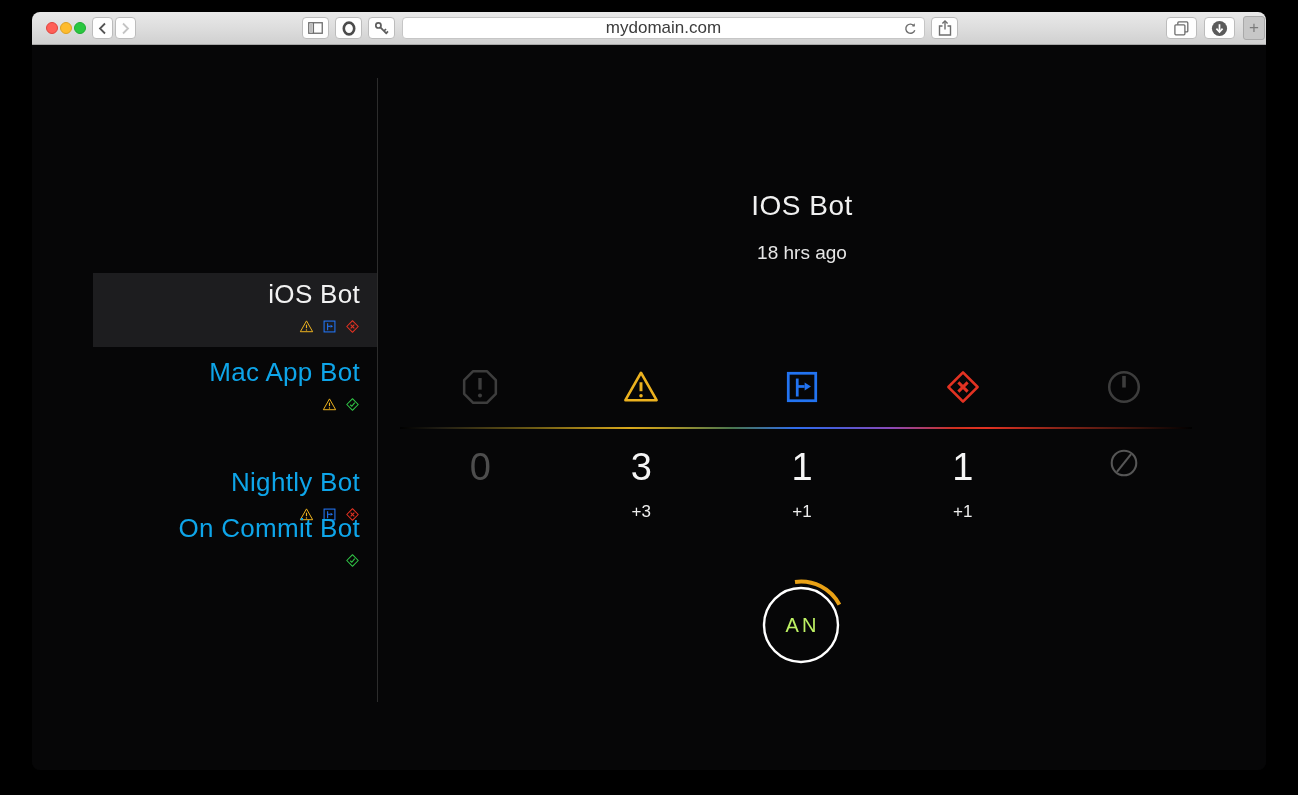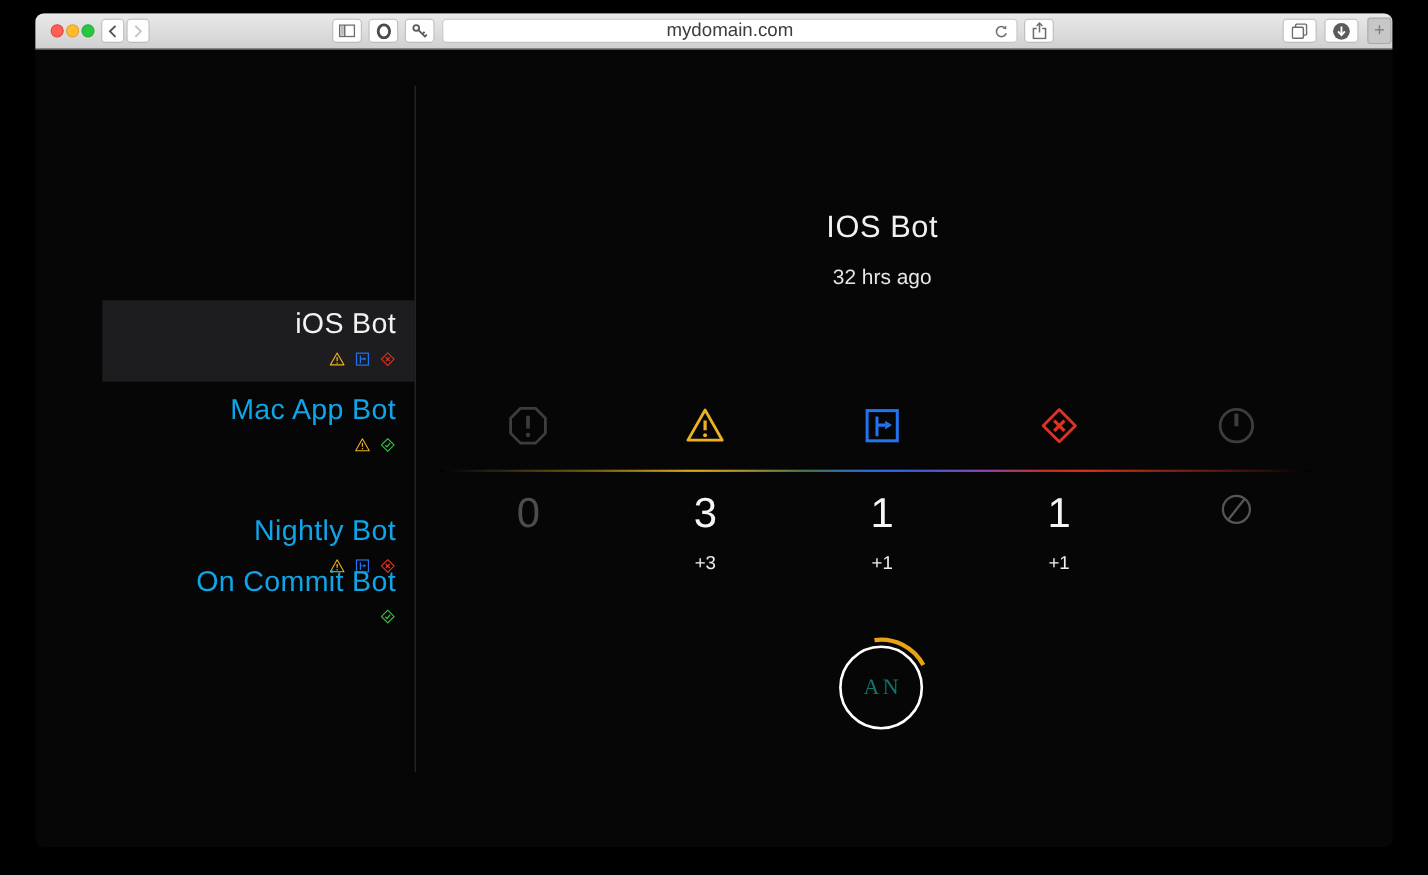--- a/index.html
+++ b/index.html
@@ -72,22 +72,22 @@
 
   .specline { position:absolute; left:368px; top:381px; width:792px; height:2px;
     background:linear-gradient(90deg,
       #000 0%, #201d14 5%, #6e5c14 17%, #d8a81c 29%, #b99a22 33%,
       #49764f 42%, #2f6ced 50%, #4a5cd8 55%, #8a49b8 62%,
       #d0301f 70%, #e23222 74%, #8a2418 83%, #3a130c 93%, #000 100%); }
 
   .avatar-wrap { position:absolute; left:714px; top:524px; width:110px; height:110px; }
   .avatar-initials { position:absolute; left:0; top:0; width:110px; height:110px;
     display:flex; align-items:center; justify-content:center;
-    color:#0f766e; font-size:20px; font-weight:300; letter-spacing:3px;
-    padding-left:3px;font-family:Liberation Serif, serif; }
+    color:#bef264; font-size:20px; font-weight:300; letter-spacing:3px;
+    padding-left:3px; }
 
   
   .c-yellow { color:#ecb21f; }
   .c-blue   { color:#2273f1; }
   .c-red    { color:#e23222; }
   .c-green  { color:#31c346; }
   .c-gray   { color:#3d3d3d; }
   .c-gray2  { color:#565656; }
 </style>
 </head>
@@ -252,21 +252,21 @@
       <div class="bot-row" style="top:461px;">
         <div class="bot-name">On Commit Bot</div>
         <div class="bot-icons">
           <svg class="c-green" width="15" height="15">
               <use href="#ic-diac"></use>
             </svg>
         </div>
       </div>
 
       <div class="big-title">IOS Bot</div>
-      <div class="big-sub">32 hrs ago</div>
+      <div class="big-sub">18 hrs ago</div>
 
       <div class="stats">
         <div class="stat">
           <div class="s-icon">
               <svg class="c-gray" width="38" height="38">
                 <use href="#ic-oct"></use>
               </svg>
             </div>
           <div class="s-value inactive">0</div>
         </div>

